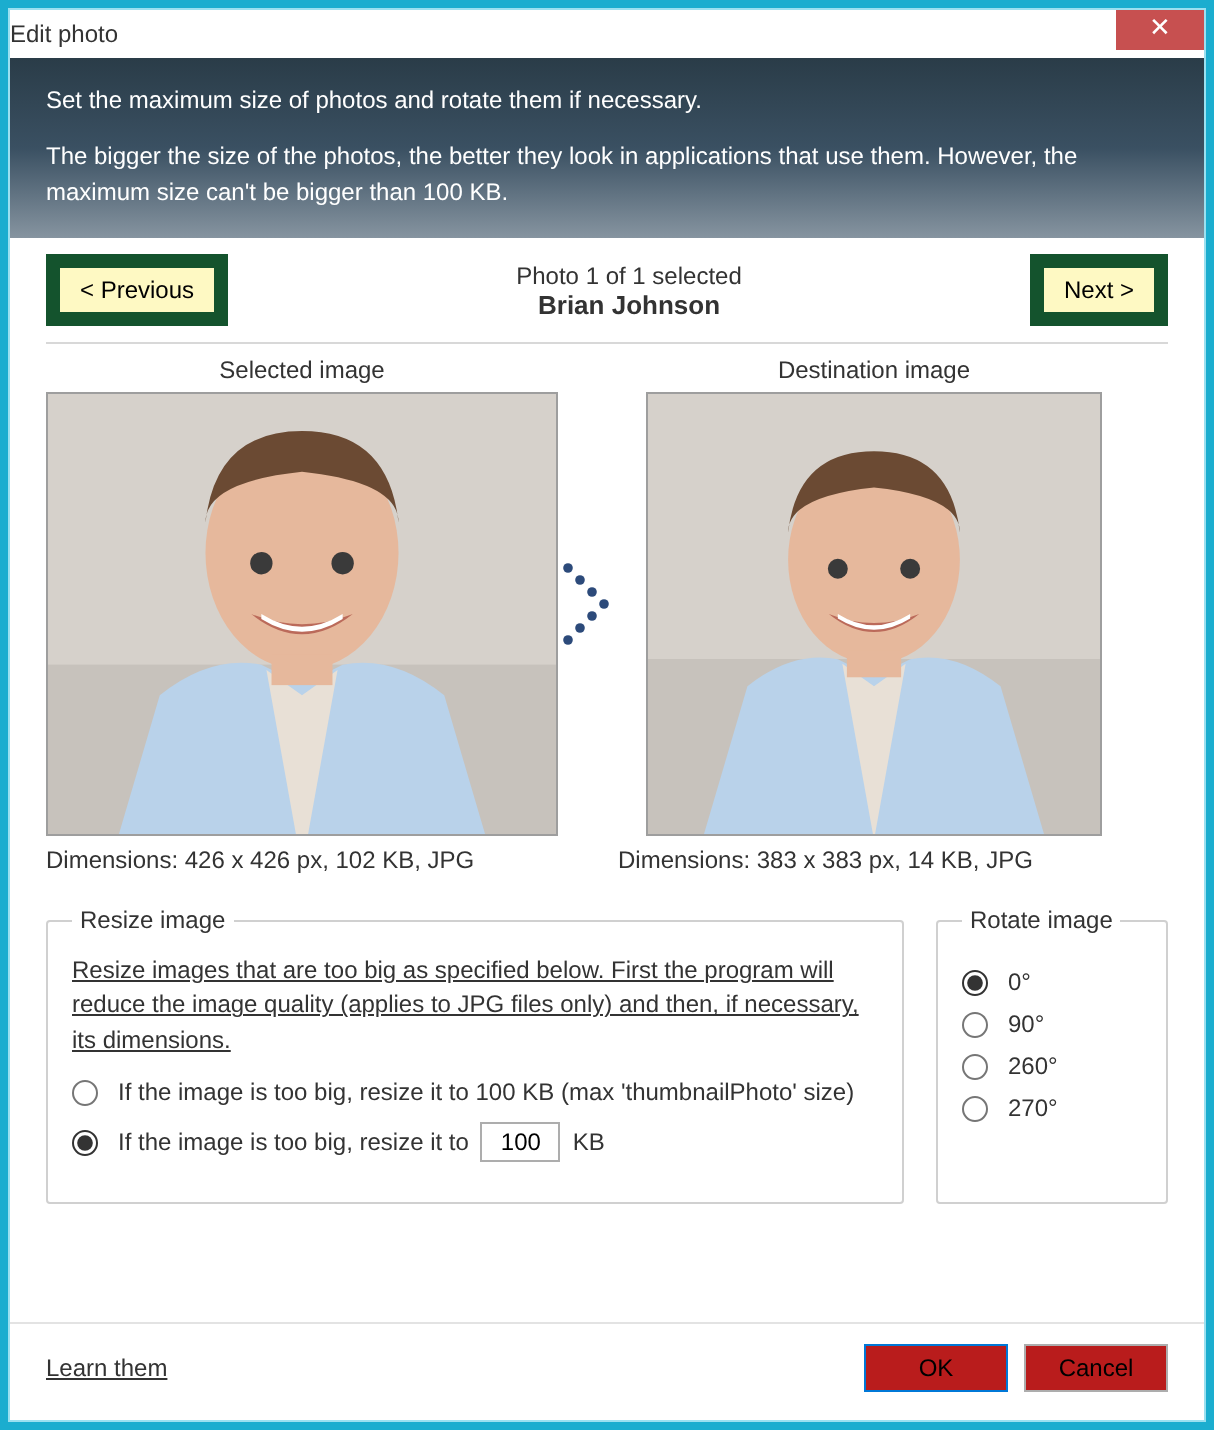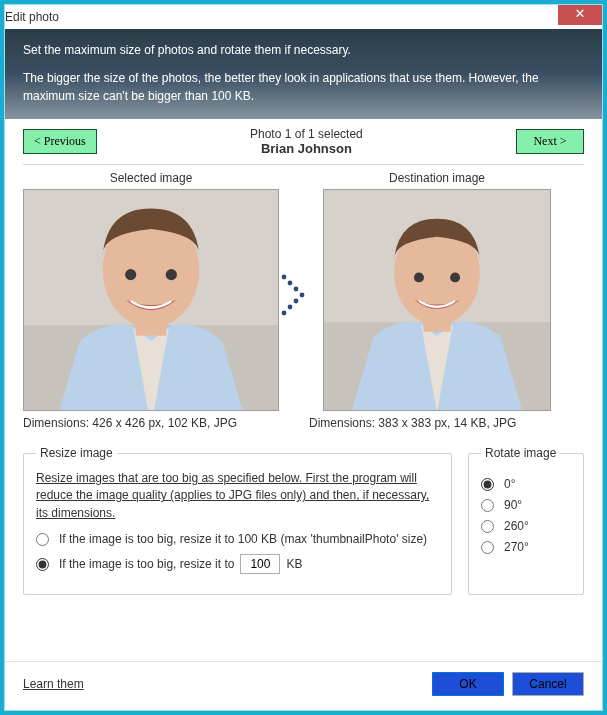--- a/index.html
+++ b/index.html
@@ -54,26 +54,26 @@
     line-height: 1.5;
   }
   .banner p { margin: 0 0 10px 0; }
   .banner p:last-child { margin-bottom: 0; }
   .nav-row {
     display: flex;
     align-items: center;
     padding: 8px 18px;
   }
   .nav-btn {
-    background: #86efac;
-    border: 1px solid #14532d;
+    background: #fef9c3;
+    border: 7px solid #14532d;
     padding: 4px 10px;
     font-size: 12px;
     cursor: pointer;
-    font-family: Liberation Serif, serif;
+    font-family: Liberation Sans, sans-serif;
     min-width: 68px;
   }
   .nav-center {
     flex: 1;
     text-align: center;
   }
   .nav-center .counter { font-size: 12px; }
   .nav-center .name { font-weight: bold; font-size: 13px; }
   .divider {
     height: 1px;
@@ -167,21 +167,21 @@
     border-top: 1px solid #e3e3e3;
   }
   .learn-more {
     color: #333;
     text-decoration: underline;
     font-size: 12px;
     cursor: pointer;
   }
   .footer-spacer { flex: 1; }
   .footer .btn {
-    background: #1d4ed8;
+    background: #b91c1c;
     border: 1px solid #adadad;
     padding: 4px 0;
     width: 72px;
     font-size: 12px;
     margin-left: 8px;
     cursor: pointer;
     font-family: inherit;
   }
   .footer .btn.primary { border: 1px solid #0078d7; }
   

